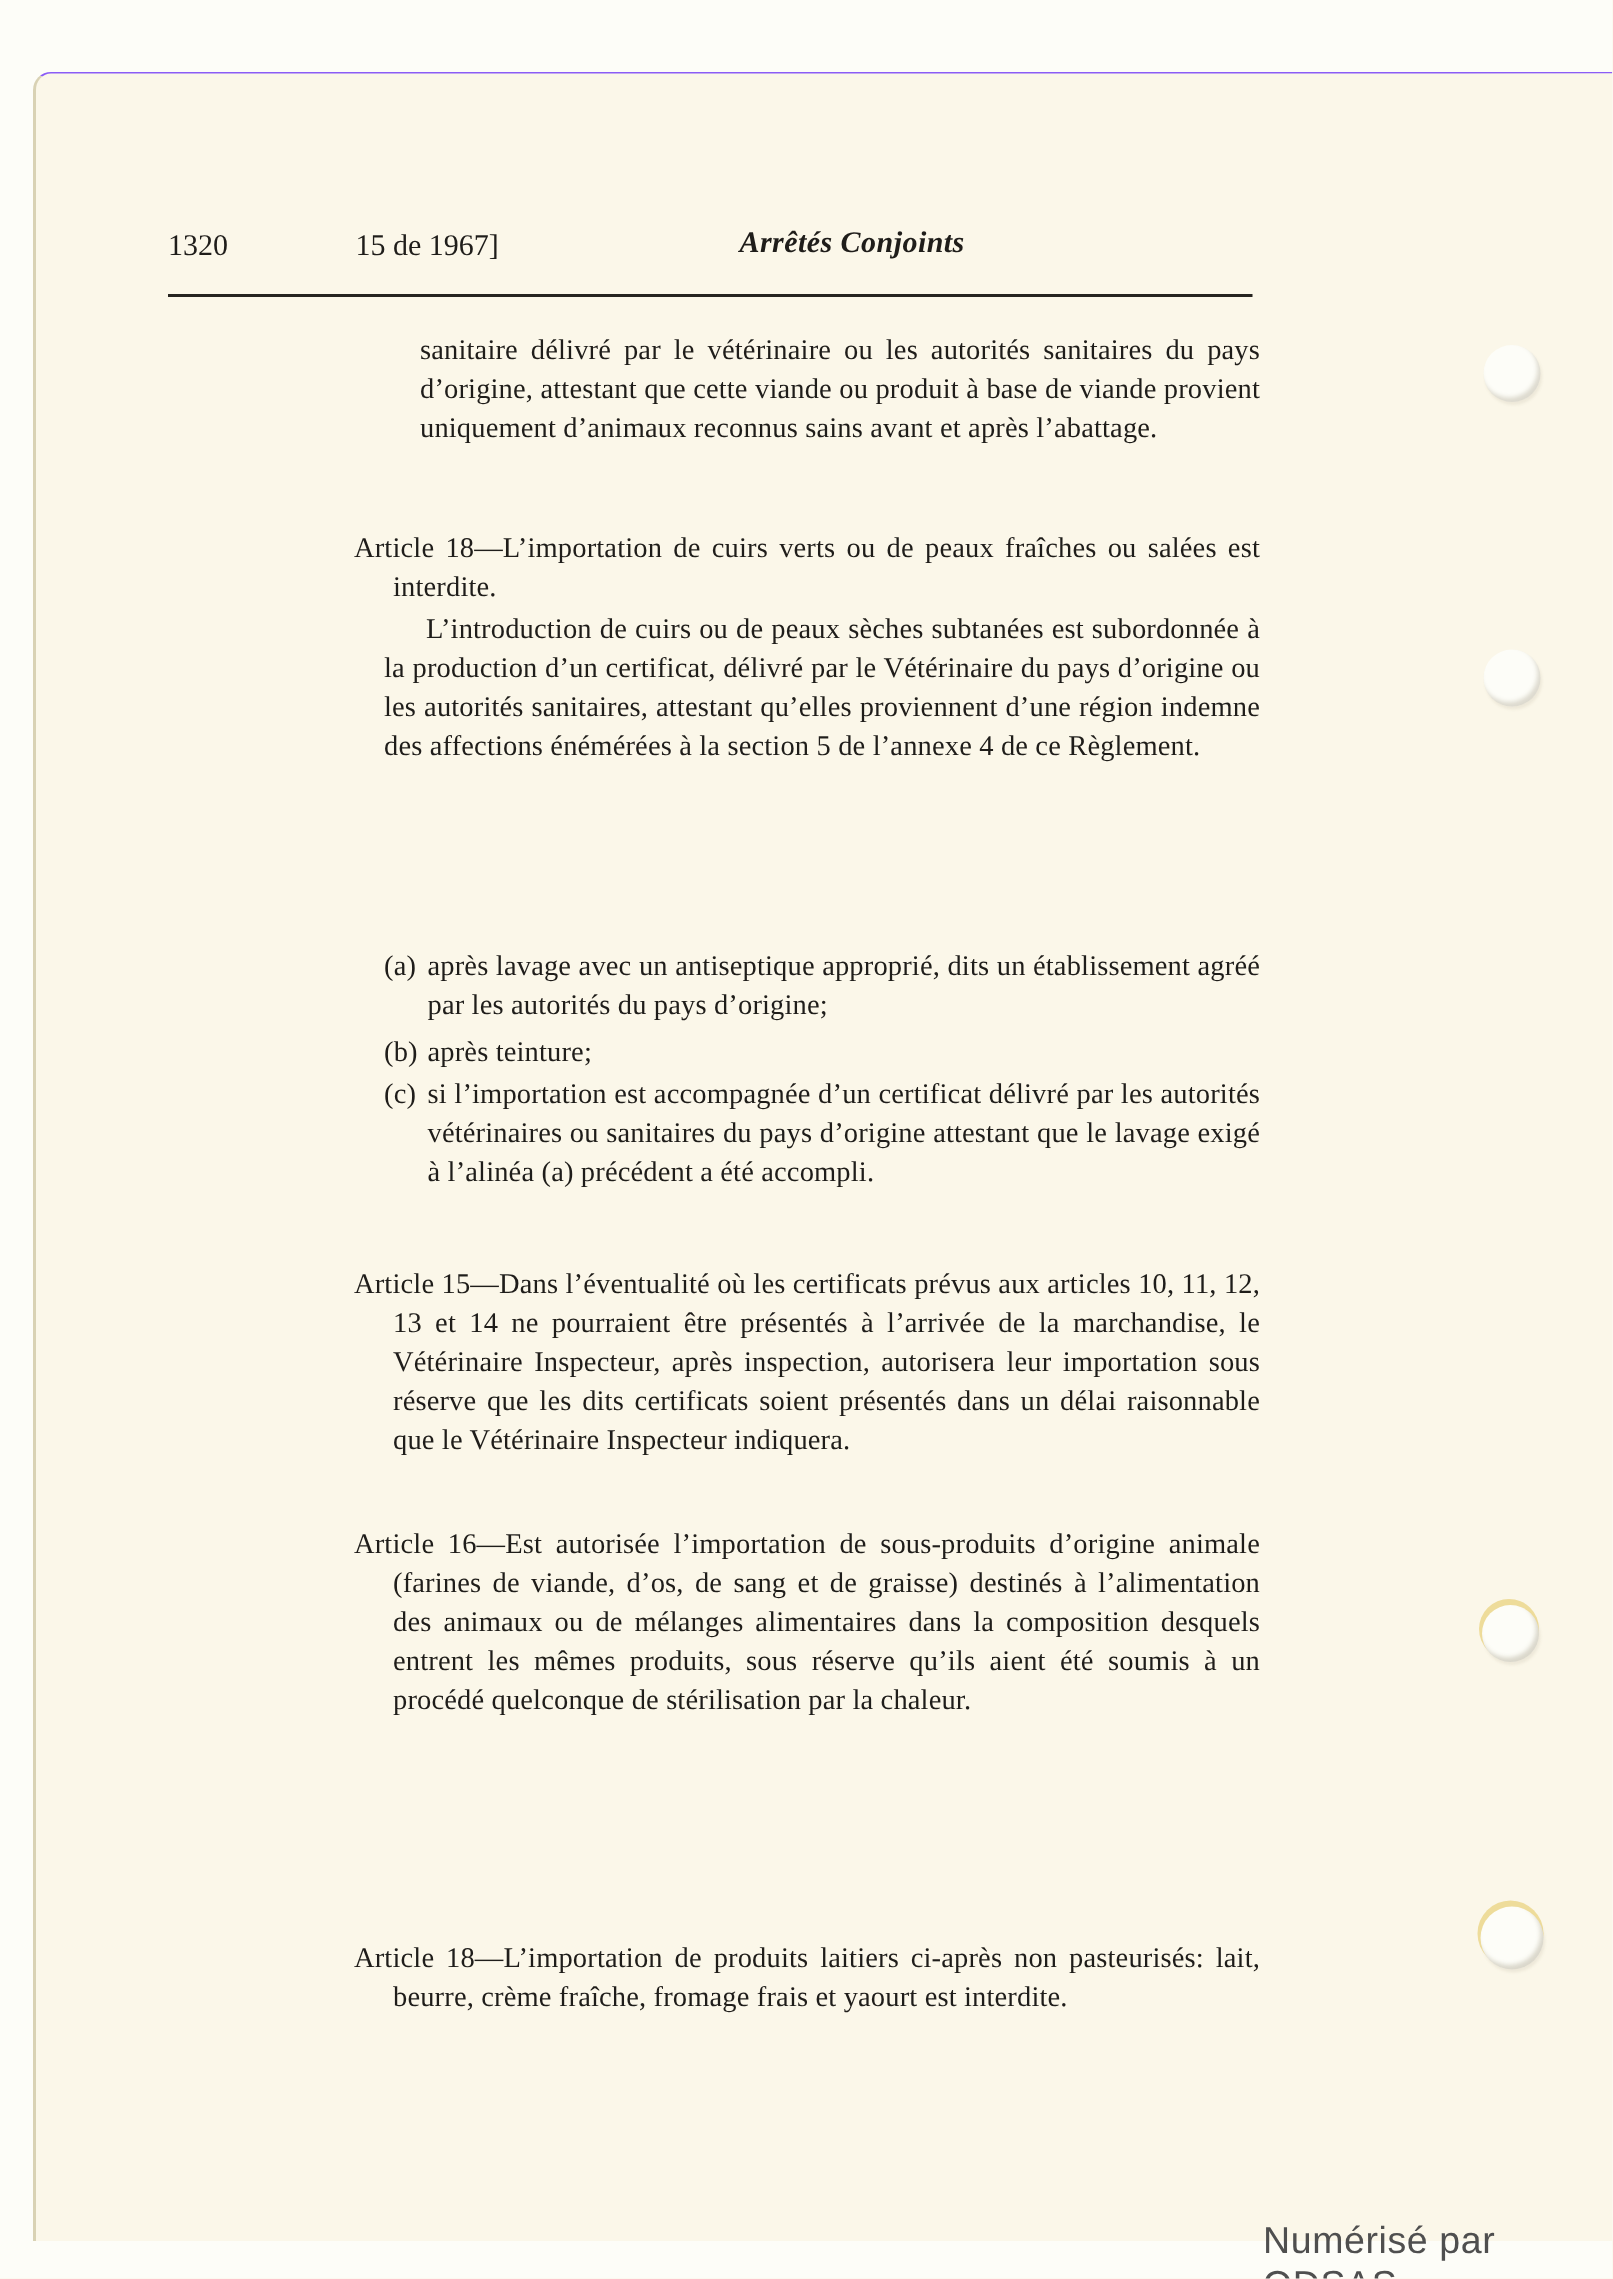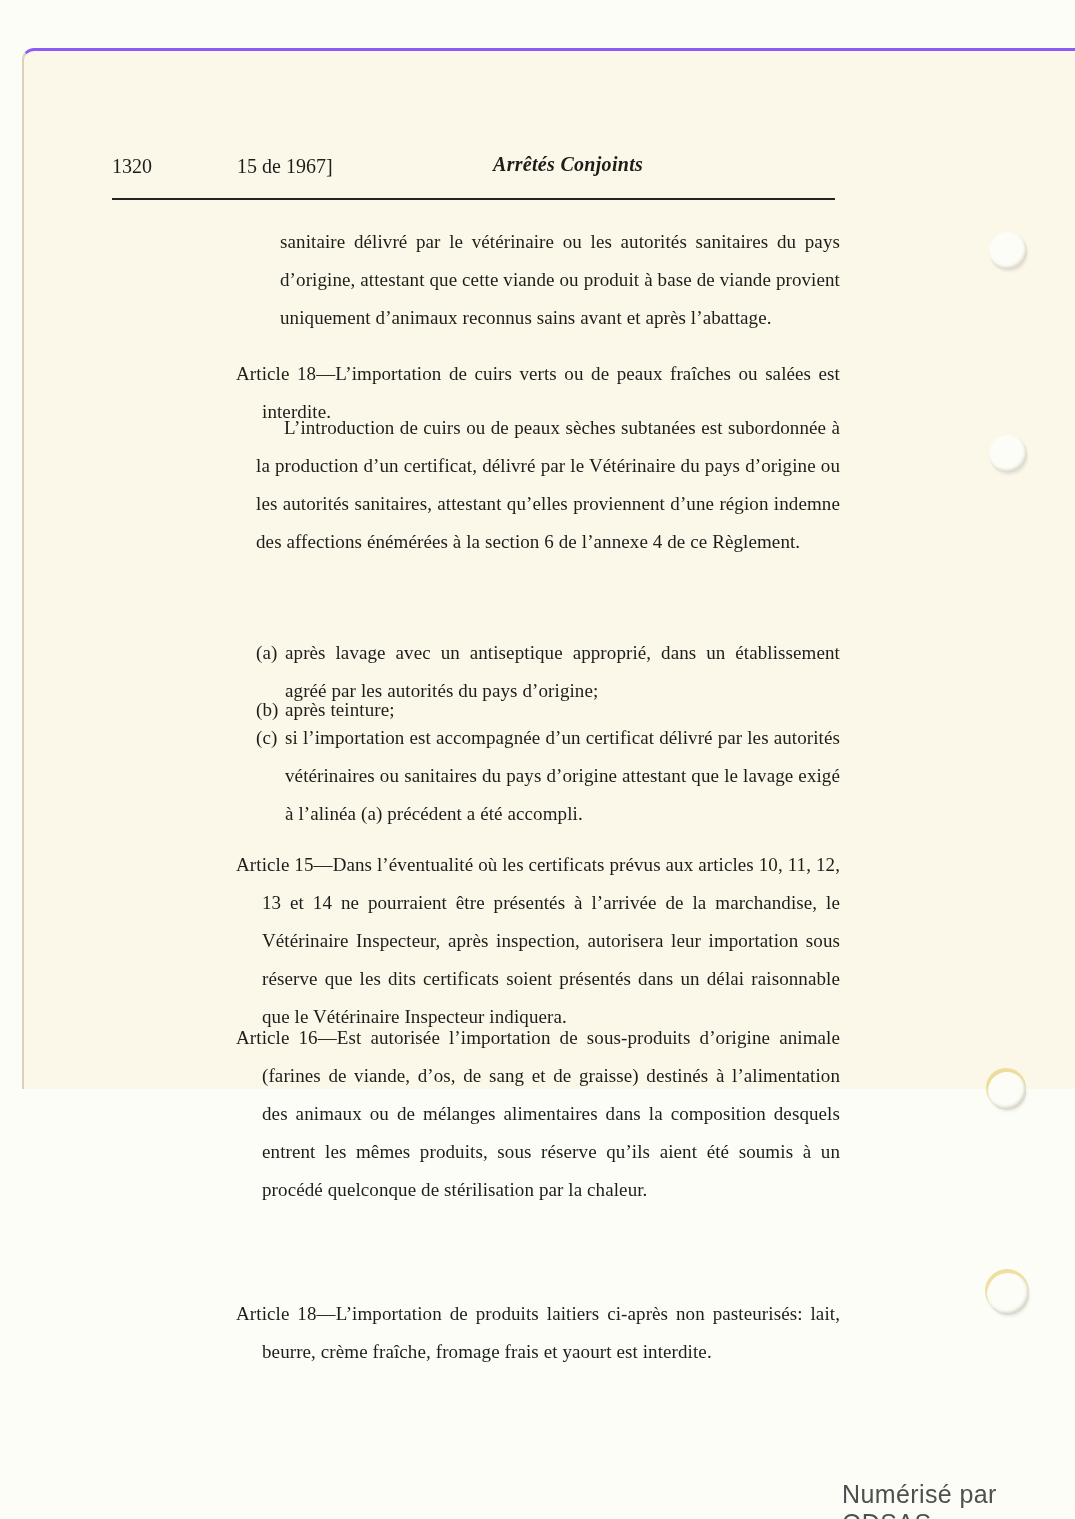--- a/index.html
+++ b/index.html
@@ -14,24 +14,24 @@
   body{
     position:relative;
     background:var(--background);
     font-family:"Liberation Serif","DejaVu Serif",serif;
     color:var(--ink);
     overflow:hidden;
   }
   .page{
     position:absolute;
     left:22px; top:48px;
-    width:1053px; height:1041px;
+    width:1053px; height:1446px;
     background:var(--paper);
     border-left:2px solid var(--edge_line);
-    border-top:3px solid #8b5cf6;
+    border-top:1px solid #8b5cf6;
     border-top-left-radius:12px;
     padding-left:43px;
   }
   
   .page-number{
     position:absolute; left:88px; top:104px;
     font-size:20px;
   }
   .edition-ref{
     position:absolute; left:213px; top:104px;
@@ -44,21 +44,21 @@
     margin-left:35px;
   }
   .header-rule{
     position:absolute; left:88px; top:147px;
     width:723px; height:2px;
     background:#262420;
   }
   
   .blk{
     position:absolute;
-    font-size:19px; line-height:38px;
+    font-size:19px; line-height:26px;
     text-align:justify;
     letter-spacing:0.1px;
   }
   .cont{ left:256px; width:560px; }
   .art{
     left:212px; width:604px;
     padding-left:26px; text-indent:-26px;
   }
   .inner{
     left:232px; width:584px;
@@ -101,26 +101,26 @@
 <div class="page">
 
   <span class="page-number">1320</span>
   <span class="edition-ref">15 de 1967]</span>
   <span class="running-title">Arrêtés Conjoints</span>
   <div class="header-rule"></div>
 
   <div class="blk cont" style="top:172px">sanitaire délivré par le vétérinaire ou les autorités sanitaires du pays d’origine, attestant que cette viande ou produit à base de viande provient uniquement d’animaux reconnus sains avant et après l’abattage.</div>
 
   <div class="blk art" style="top:304px">Article 18—L’importation de cuirs verts ou de peaux fraîches ou salées est interdite.</div>
-  <div class="blk inner" style="top:358px">L’introduction de cuirs ou de peaux sèches subtanées est subordonnée à la production d’un certificat, délivré par le Vétérinaire du pays d’origine ou les autorités sanitaires, attestant qu’elles proviennent d’une région indemne des affections énémérées à la section 6 de l’annexe 4 de ce Règlement.</div>
+  <div class="blk inner" style="top:358px">L’introduction de cuirs ou de peaux sèches subtanées est subordonnée à la production d’un certificat, délivré par le Vétérinaire du pays d’origine ou les autorités sanitaires, attestant qu’elles proviennent d’une région indemne des affections énémérées à la section 5 de l’annexe 4 de ce Règlement.</div>
 
 
   <div class="blk item" style="top:583px">
     <span class="item-label">(a)</span>
-    <span>après lavage avec un antiseptique approprié, dans un établissement agréé par les autorités du pays d’origine;</span>
+    <span>après lavage avec un antiseptique approprié, dits un établissement agréé par les autorités du pays d’origine;</span>
   </div>
 
   <div class="blk item" style="top:640px">
     <span class="item-label">(b)</span>
     <span>après teinture;</span>
   </div>
 
   <div class="blk item" style="top:668px">
     <span class="item-label">(c)</span>
     <span>si l’importation est accompagnée d’un certificat délivré par les autorités vétérinaires ou sanitaires du pays d’origine attestant que le lavage exigé à l’alinéa (a) précédent a été accompli.</span>

